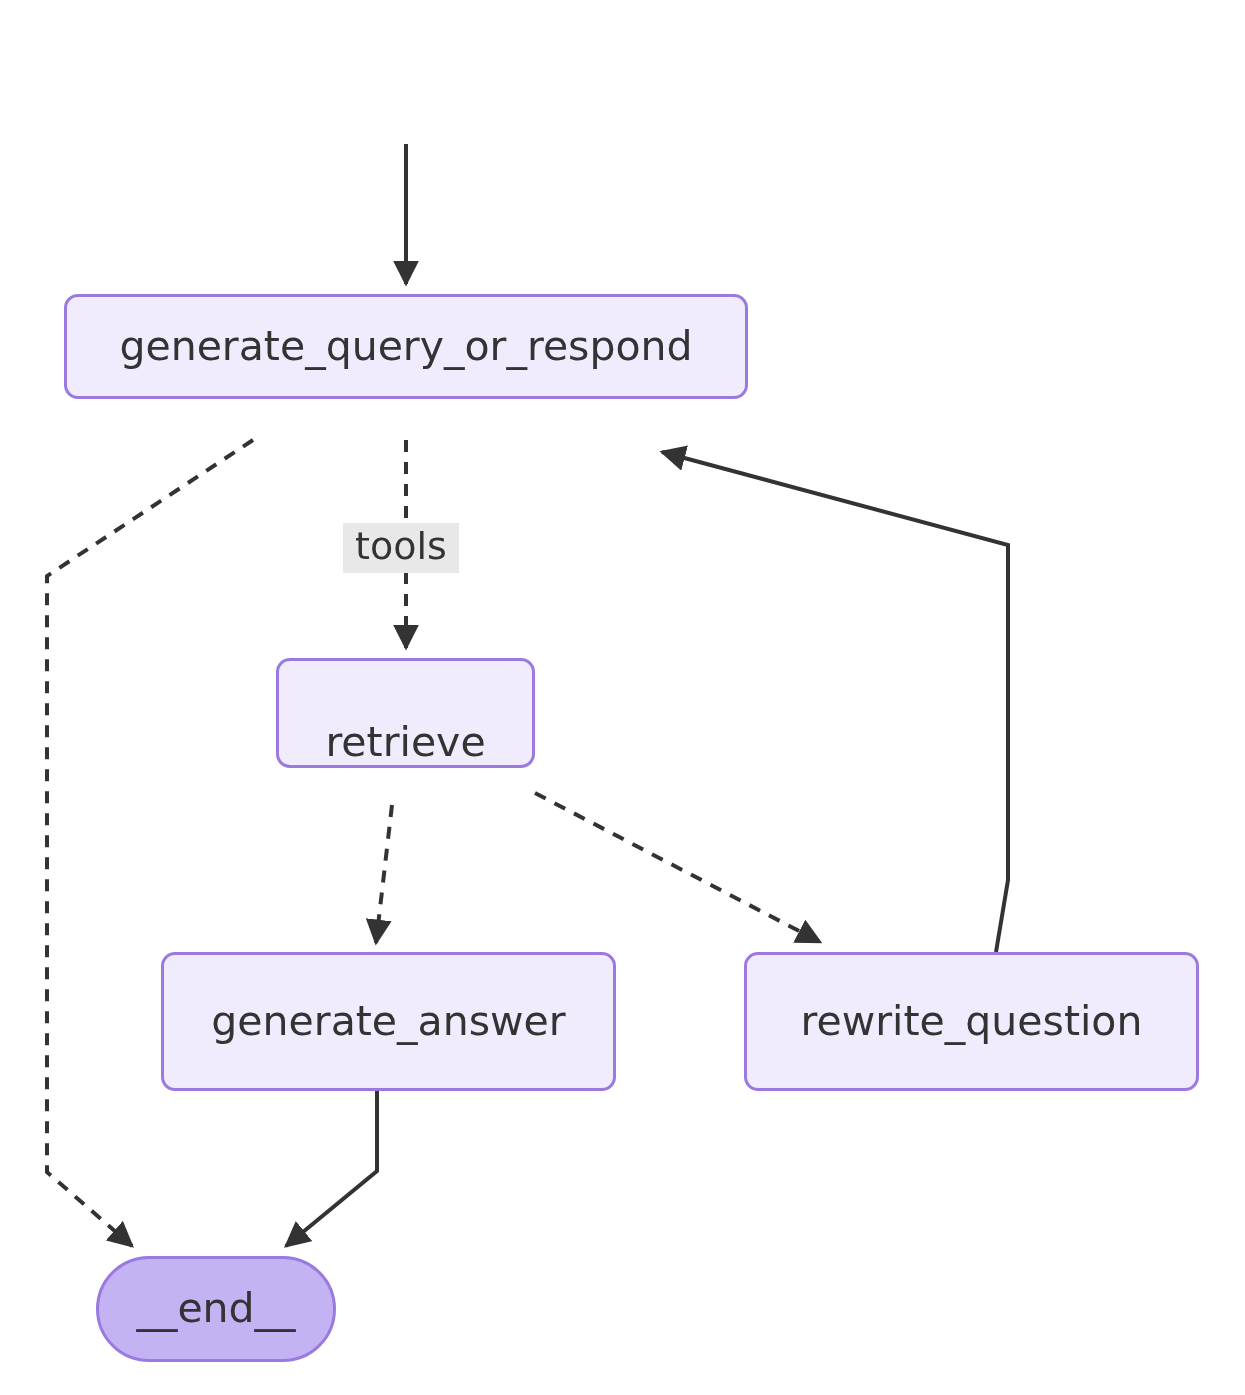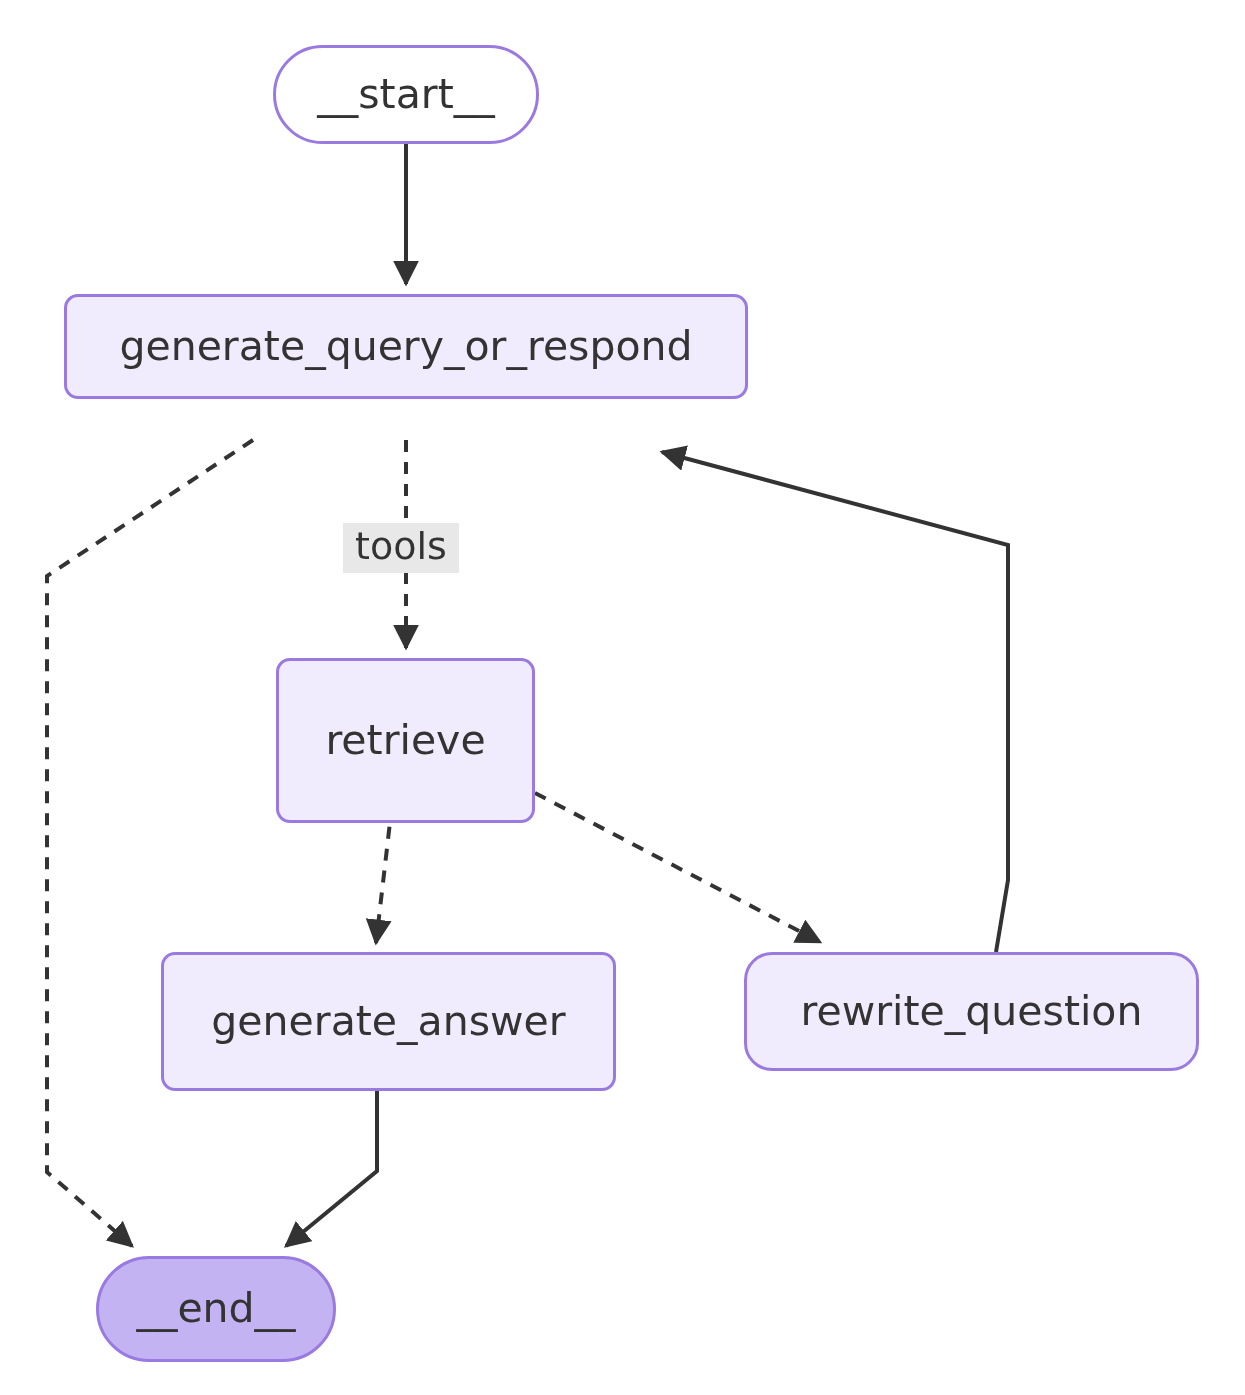--- a/index.html
+++ b/index.html
@@ -78,37 +78,34 @@
 
     <path d="M 392 805 L 376 943" fill="none" stroke="#333333" stroke-width="4" stroke-dasharray="12 10" marker-end="url(#arrow)"></path>
 
     <path d="M 535 793 L 820 942" fill="none" stroke="#333333" stroke-width="4" stroke-dasharray="12 10" marker-end="url(#arrow)"></path>
 
     <path d="M 996 952 L 1008 880 L 1008 545 L 662 452" fill="none" stroke="#333333" stroke-width="4" marker-end="url(#arrow)"></path>
 
     <path d="M 377 1091 L 377 1171 L 286 1246" fill="none" stroke="#333333" stroke-width="4" marker-end="url(#arrow)"></path>
   </svg>
 
-  <div class="node terminal" style="left:273px; top:45px; width:266px; height:99px; font-size:41px;">
-    <span>__start__</span>
-  </div>
 
   <div class="node" style="left:64px; top:294px; width:684px; height:105px; font-size:41px;">
     <span>generate_query_or_respond</span>
   </div>
 
-  <div class="node" style="left:276px; top:658px; width:259px; height:165px; font-size:41px;">
+  <div class="node" style="left:276px; top:658px; width:259px; height:110px; font-size:41px;align-items:flex-end;">
     <span>retrieve</span>
   </div>
 
   <div class="node" style="left:161px; top:952px; width:455px; height:139px; font-size:41px;">
     <span>generate_answer</span>
   </div>
 
-  <div class="node" style="left:744px; top:952px; width:455px; height:119px; font-size:41px;border-radius:28px;">
+  <div class="node" style="left:744px; top:952px; width:455px; height:139px; font-size:41px;">
     <span>rewrite_question</span>
   </div>
 
   <div class="node terminal-end" style="left:96px; top:1256px; width:240px; height:106px; font-size:41px;">
     <span>__end__</span>
   </div>
 
   <div class="edge-label" style="left:343px; top:523px; font-size:38px;">
     <span>tools</span>
   </div>

